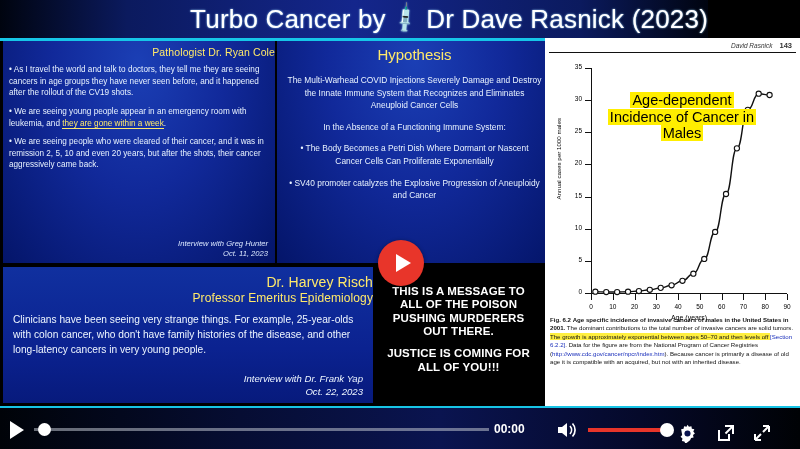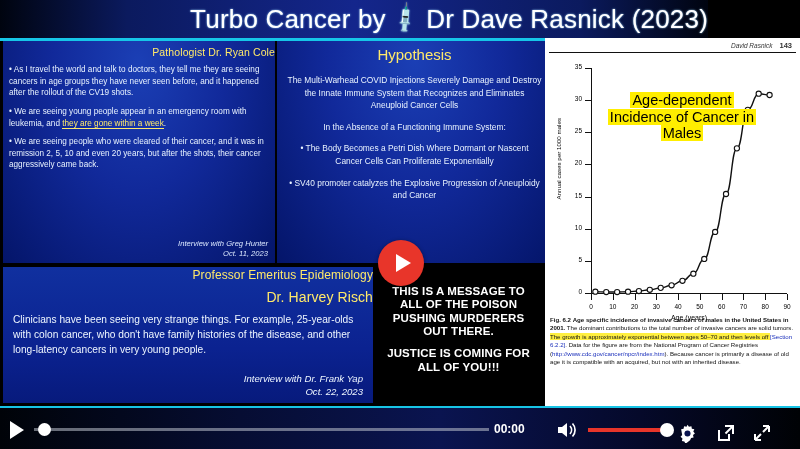--- a/index.html
+++ b/index.html
@@ -139,22 +139,22 @@
       <div class="hyp-h">Hypothesis</div>
       <div class="hyp-txt">
         <p>The Multi-Warhead COVID Injections Severely Damage and Destroy the Innate Immune System that Recognizes and Eliminates Aneuploid Cancer Cells</p>
         <p>In the Absence of a Functioning Immune System:</p>
         <p>• The Body Becomes a Petri Dish Where Dormant or Nascent Cancer Cells Can Proliferate Exponentially</p>
         <p>• SV40 promoter catalyzes the Explosive Progression of Aneuploidy and Cancer</p>
       </div>
     </div>
 
     <div class="panel p-risch">
+      <div class="ptitle big">Dr. Harvey Risch</div>
       <div class="ptitle sub">Professor Emeritus Epidemiology</div>
-      <div class="ptitle big">Dr. Harvey Risch</div>
       <div class="risch-txt">Clinicians have been seeing very strange things. For example, 25-year-olds with colon cancer, who don't have family histories of the disease, and other long-latency cancers in very young people.</div>
       <div class="risch-attrib">
         <div>Interview with Dr. Frank Yap</div>
         <div>Oct. 22, 2023</div>
       </div>
     </div>
 
     <div class="panel p-msg">
       <div class="msg-txt">
         <p>THIS IS A MESSAGE TO ALL OF THE POISON PUSHING MURDERERS OUT THERE.</p>

